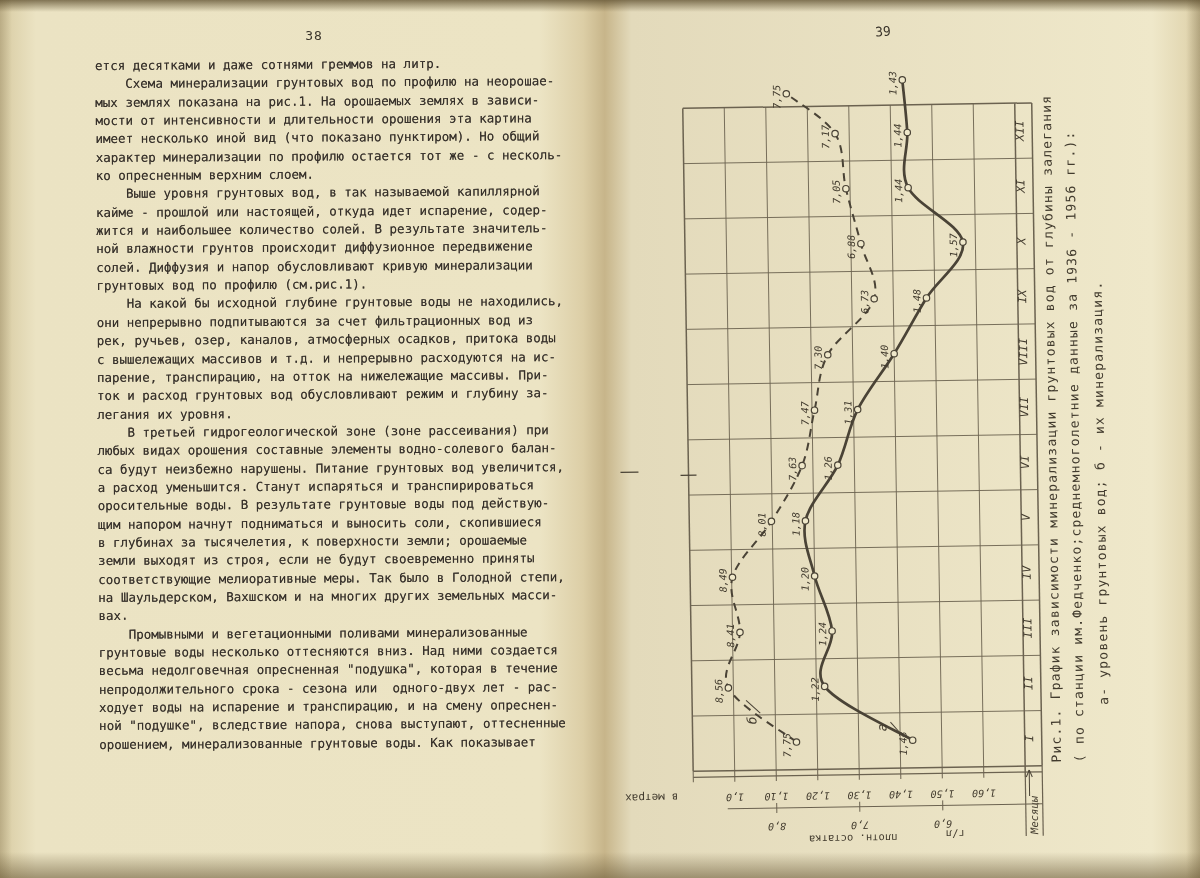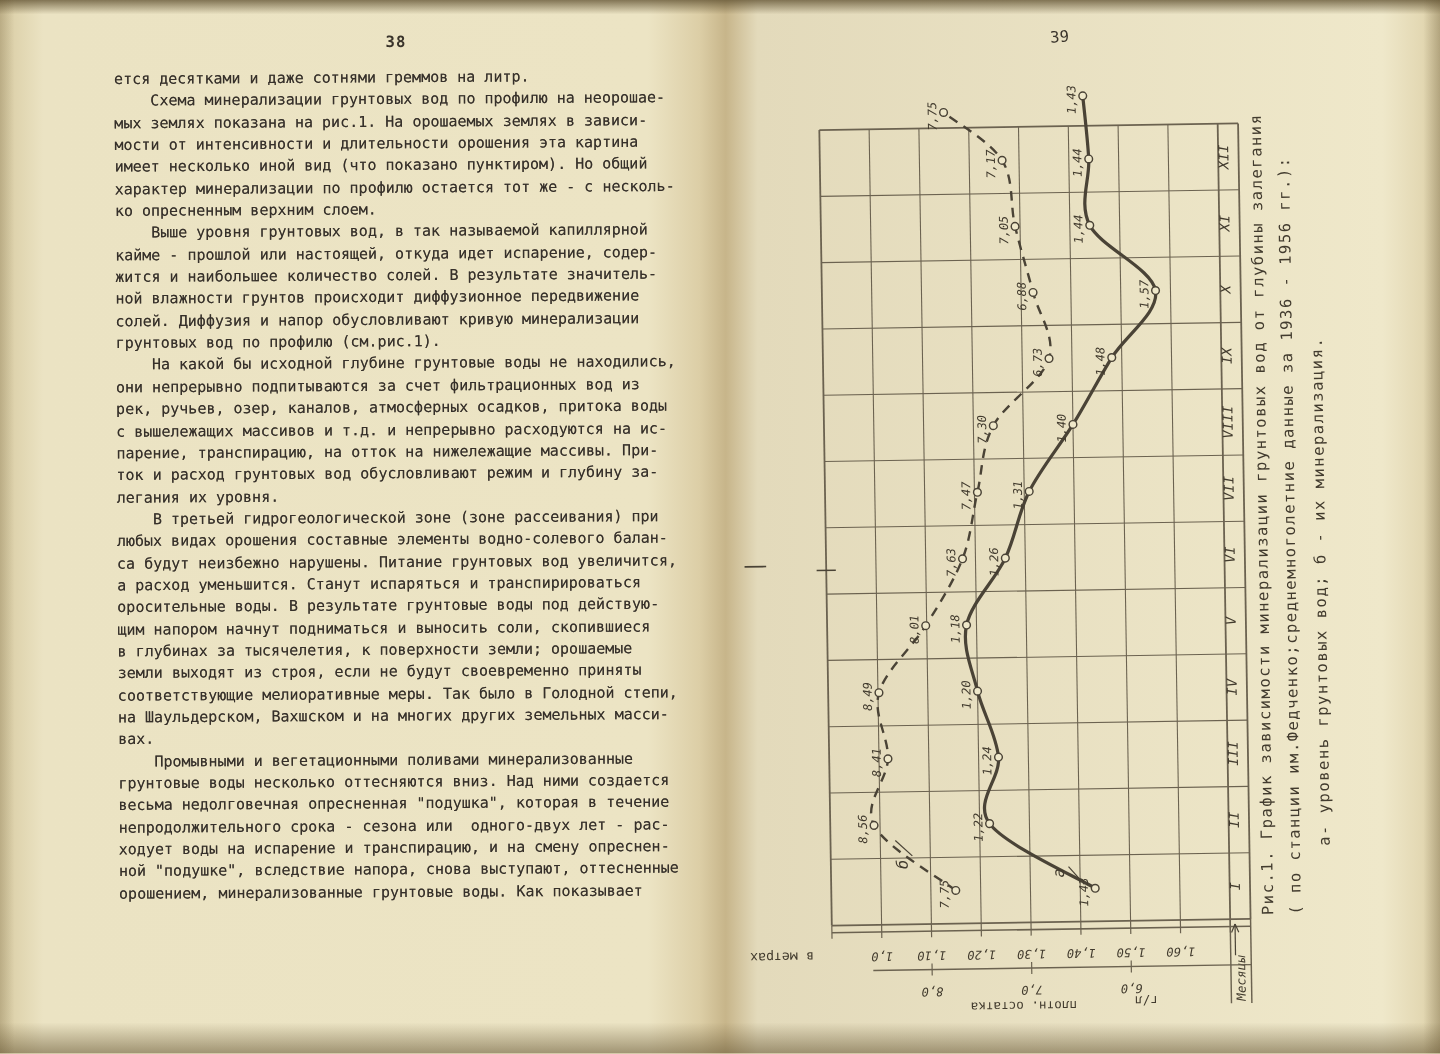--- a/index.html
+++ b/index.html
@@ -11,22 +11,22 @@
   .edge-top{position:absolute;left:0;top:0;width:1200px;height:12px;
     background:linear-gradient(180deg,rgba(94,79,47,.75),rgba(94,79,47,0));}
   .edge-bottom{position:absolute;left:0;bottom:0;width:1200px;height:26px;
     background:linear-gradient(0deg,rgba(98,82,48,.55),rgba(98,82,48,0));}
   .edge-right{position:absolute;right:0;top:0;width:14px;height:878px;
     background:linear-gradient(270deg,rgba(98,82,48,.35),rgba(98,82,48,0));}
   .edge-left{position:absolute;left:0;top:0;width:12px;height:878px;
     background:linear-gradient(90deg,rgba(98,82,48,.25),rgba(98,82,48,0));}
 
   .left-page{position:absolute;left:60px;top:0;width:530px;height:878px;}
-  .pagenum-left{position:absolute;left:240px;top:28px;width:60px;text-align:center;
-    font-size:13px;color:#3a342b;letter-spacing:1px;font-weight:bold;}
+  .pagenum-left{position:absolute;left:224px;top:28px;width:60px;text-align:center;
+    font-size:13px;color:#3a342b;letter-spacing:1px;}
   .text-block{position:absolute;left:35px;top:57px;width:492px;
     color:#36302a;font-size:12.5px;line-height:18.35px;
     transform:rotate(-0.35deg);transform-origin:0 0;}
   .tline{white-space:pre;text-shadow:0 0 .5px rgba(54,48,42,.65);}
 
   .right-page{position:absolute;left:600px;top:0;width:600px;height:878px;}
   .pagenum-right{position:absolute;left:258px;top:24px;width:50px;text-align:center;
     font-size:13px;color:#3a342b;transform:rotate(-4deg);}
   .fig-wrap{position:absolute;left:0;top:0;width:600px;height:878px;
     transform:rotate(-0.9deg);transform-origin:300px 440px;}

